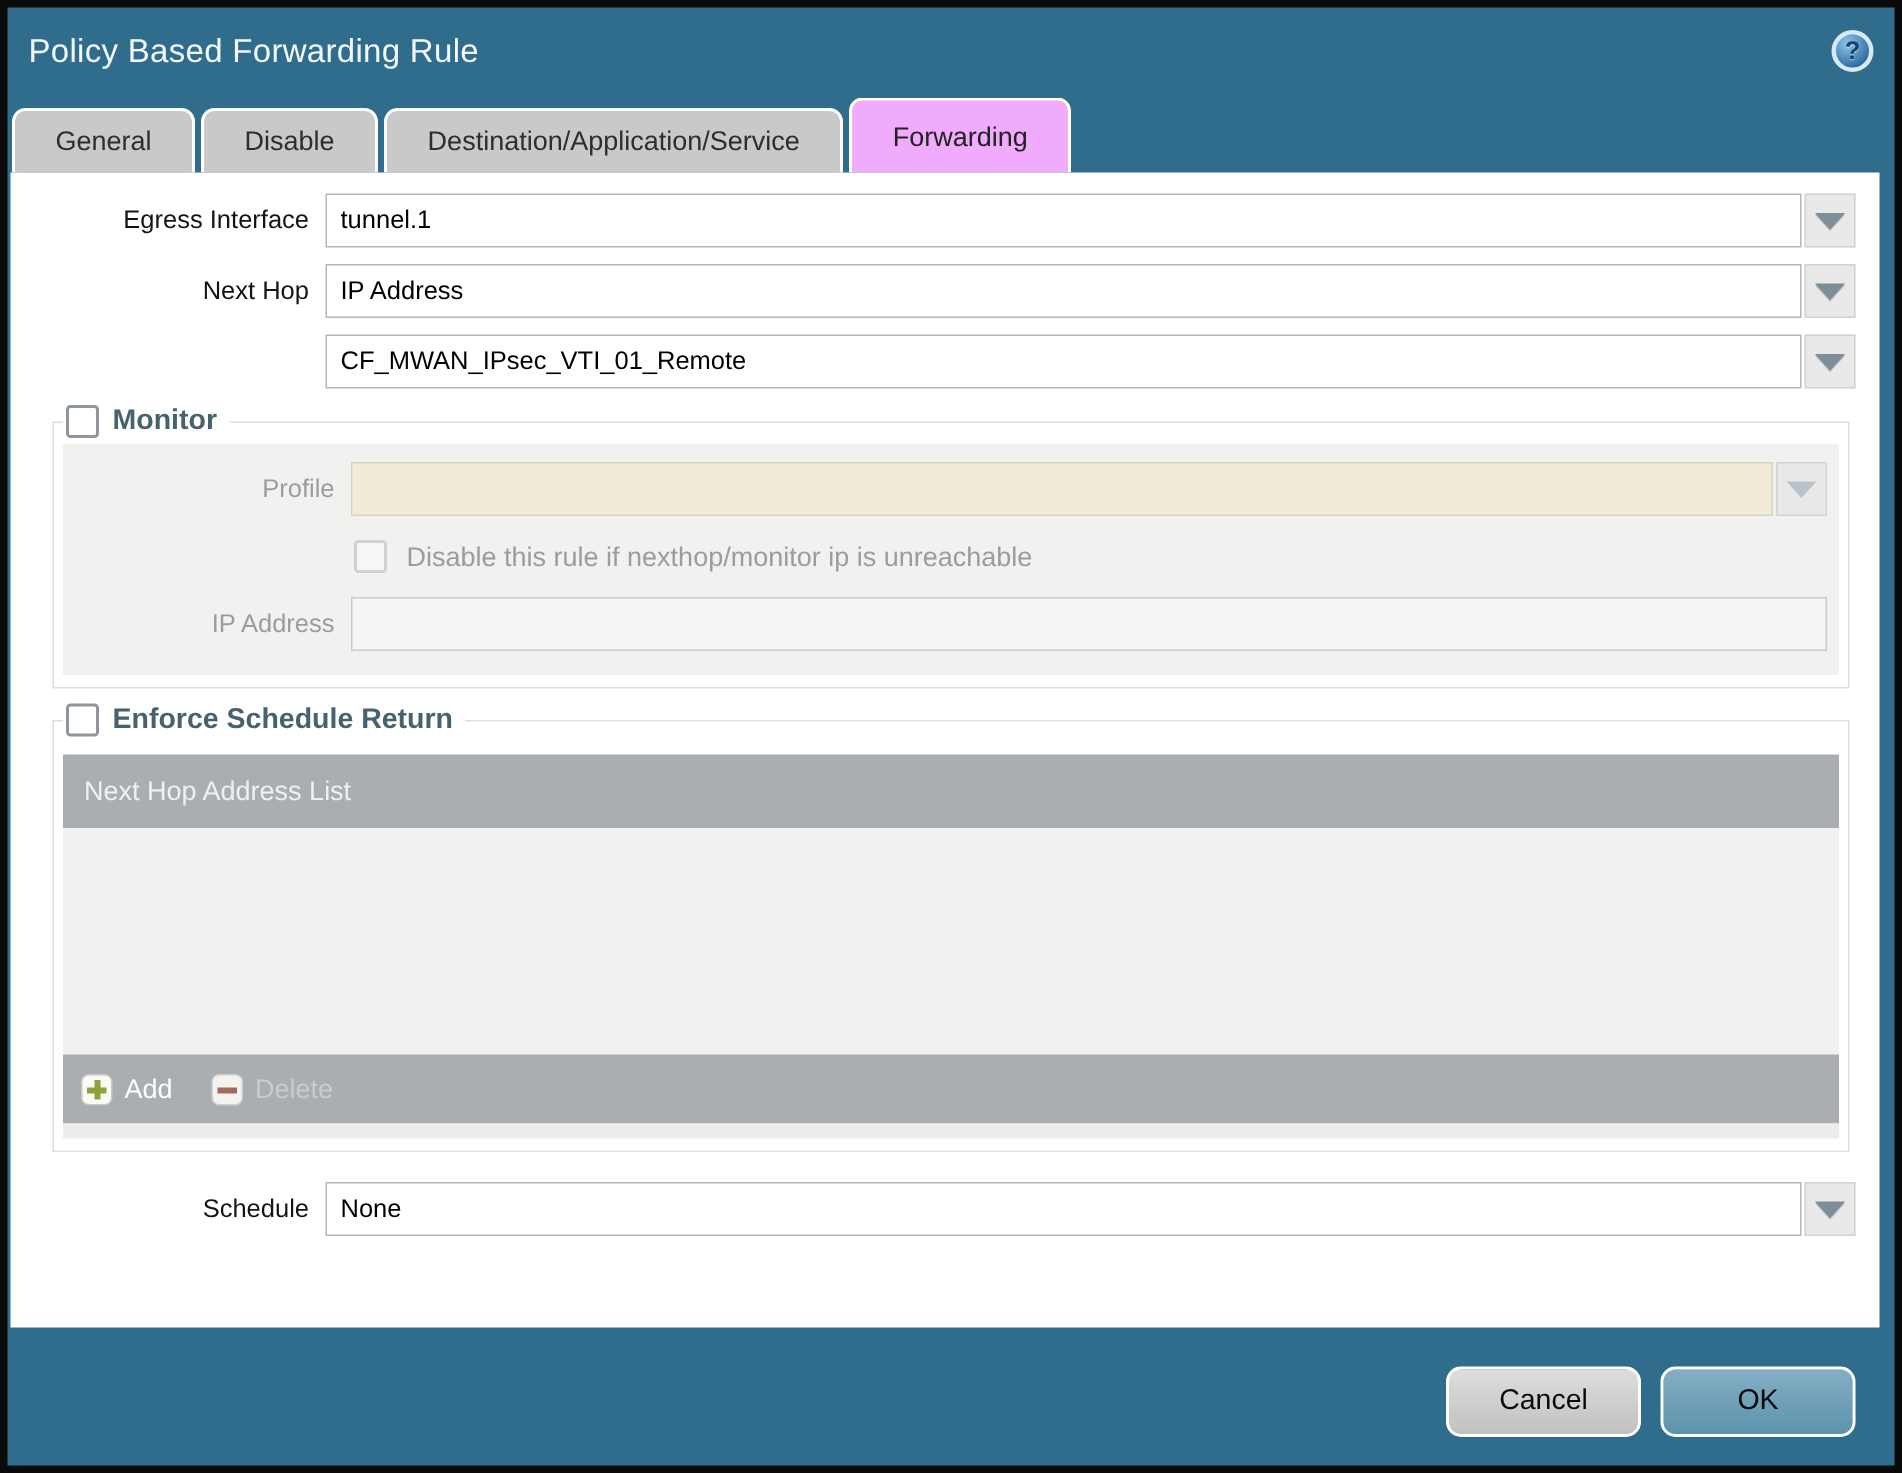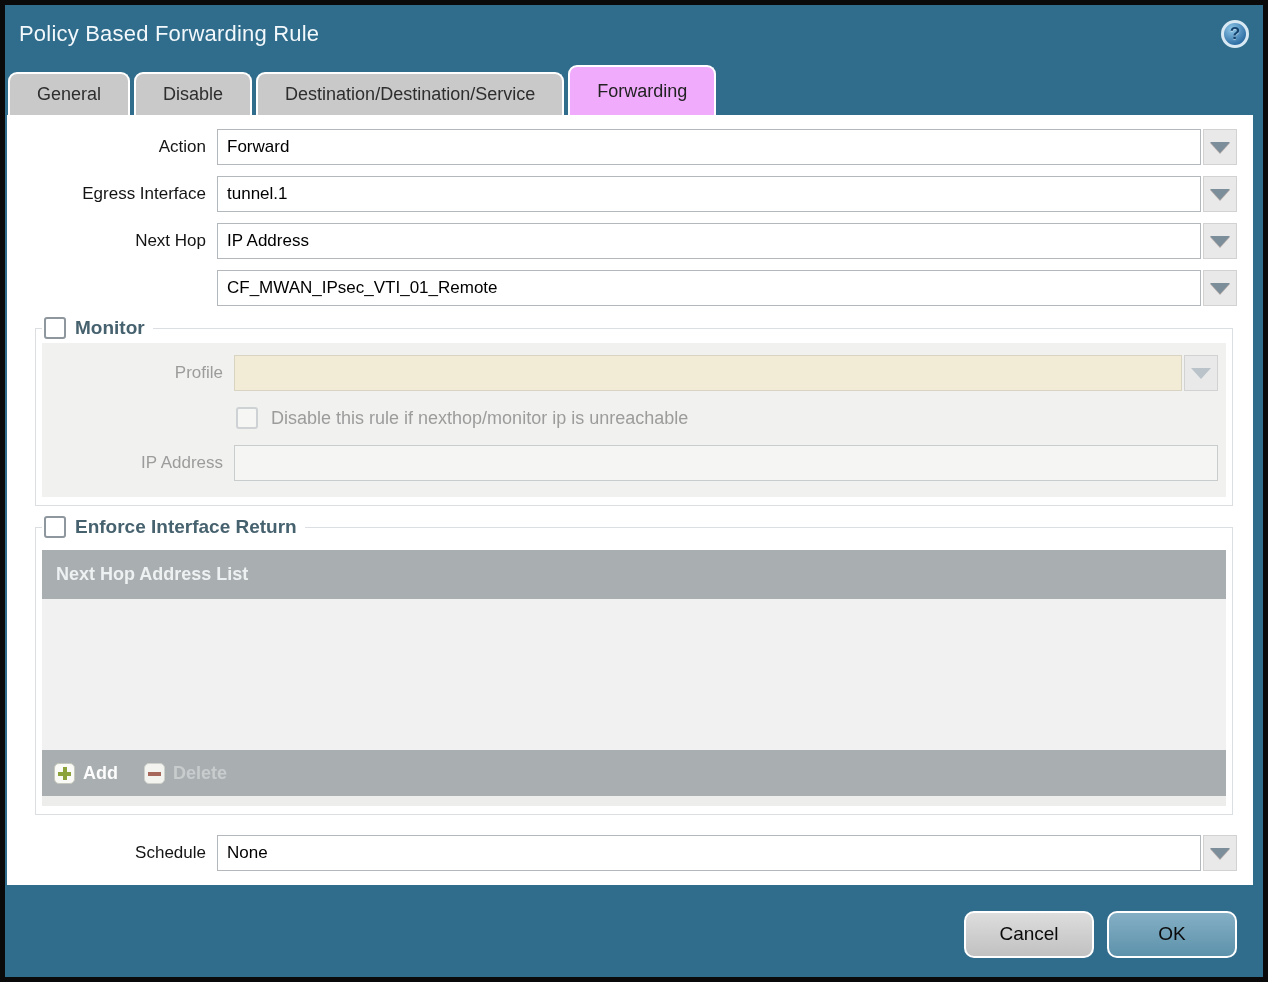--- a/index.html
+++ b/index.html
@@ -114,21 +114,21 @@
   .check-row {
     display: flex; align-items: center; gap: 13px;
     margin: 16px 0 16px 194px;
   }
   .checkbox.disabled { border-color: #cfd2d4; background: #f6f6f4; }
   .check-row-label { font-size: 18px; color: #9c9c9c; }
   .disabled-input {
     background: #f5f5f3; border: 1px solid #c9cccd; color: #6b6b6b;
   }
   
-  .nh-table { margin: 8px 0 0 0; font-weight: bold; }
+  .nh-table { margin: 8px 0 0 0; }
   .nh-table-header {
     background: #a9aeb1; color: #eef1f2; font-size: 18px;
     height: 49px; display: flex; align-items: center; padding: 0 14px;
   }
   .nh-table-body { background: #f0f1f0; height: 151px; }
   .nh-table-footer {
     background: #a9aeb1; height: 46px;
     display: flex; align-items: center; gap: 26px; padding: 0 12px;
   }
   .tbl-btn { display: flex; align-items: flex-end; gap: 8px; cursor: pointer; }
@@ -176,35 +176,26 @@
 <div class="dialog">
 
   <div class="titlebar">
     <div class="title">Policy Based Forwarding Rule</div>
     <div class="help-icon">?</div>
   </div>
 
   <div class="tabs">
     <div class="tab">General</div>
     <div class="tab">Disable</div>
-    <div class="tab">Destination/Destination/Service</div>
+    <div class="tab">Destination/Application/Service</div>
     <div class="tab active">Forwarding</div>
   </div>
 
   <div class="content">
 
-    <div class="form-row">
-      <div class="form-label">Action</div>
-      <div class="field-wrap">
-        <input class="text-input" value="Forward" style="">
-        <div class="dd-btn">
-          <div class="dd-arrow"></div>
-        </div>
-      </div>
-    </div>
 
     <div class="form-row">
       <div class="form-label">Egress Interface</div>
       <div class="field-wrap">
         <input class="text-input" value="tunnel.1" style="">
         <div class="dd-btn">
           <div class="dd-arrow"></div>
         </div>
       </div>
     </div>
@@ -257,21 +248,21 @@
             <input class="text-input disabled-input" disabled="" value="" style="">
           </div>
         </div>
 
       </div>
     </fieldset>
 
     <fieldset>
       <legend>
         <div class="checkbox"></div>
-        <div class="legend-label">Enforce Interface Return</div>
+        <div class="legend-label">Enforce Schedule Return</div>
       </legend>
 
       <div class="nh-table">
         <div class="nh-table-header">Next Hop Address List</div>
         <div class="nh-table-body"></div>
         <div class="nh-table-footer">
           <div class="tbl-btn">
             <div class="mini-icon plus"></div>
             <div class="tbl-btn-label">Add</div>
           </div>

